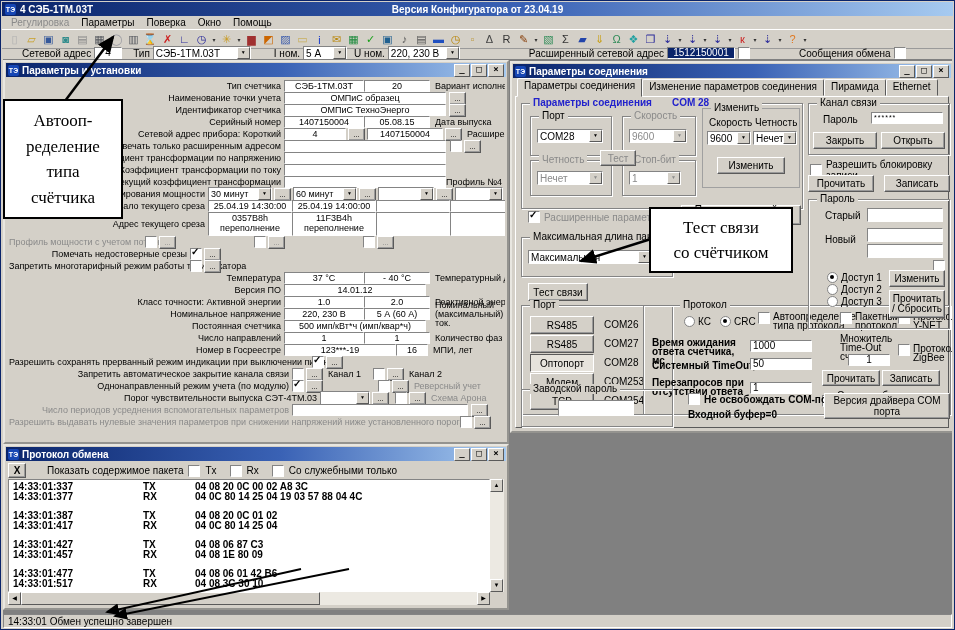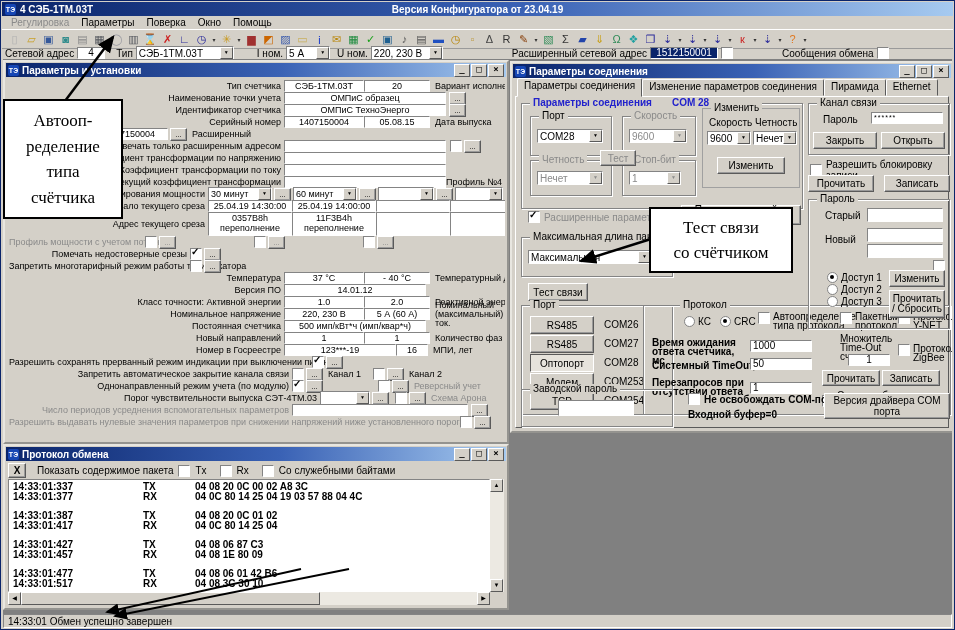--- a/index.html
+++ b/index.html
@@ -8,21 +8,21 @@
   .titlebar{position:absolute;left:1px;top:1px;right:1px;height:14px;background:linear-gradient(90deg,#0a246a,#3a62b5 55%,#a6caf0);color:#fff;font-weight:bold;display:flex;align-items:center;padding:0 3px;gap:4px}
   .titlebar .center{position:absolute;left:300px;right:300px;text-align:center}
   .appico{width:11px;height:11px;background:#1646b4;color:#fff;font-size:7px;line-height:11px;text-align:center;border-radius:2px;flex:none}
   .menubar{position:absolute;left:1px;top:15px;right:1px;height:13px;display:flex;align-items:center;padding-left:3px}
   .menu-item{padding:0 6px;white-space:nowrap}
   .menu-item.dis{color:#8a8a8a}
   .toolbar{position:absolute;left:1px;top:28px;right:1px;height:18px;display:flex;align-items:center;padding-left:4px;border-top:1px solid #fff;border-bottom:1px solid #9a9a9a;overflow:hidden}
   .tbi{width:17px;height:15px;display:inline-flex;align-items:center;justify-content:center;font-size:11px;flex:none}
   .tbi.dis{color:#b0b0b0 !important}
   .tbdd{width:8px;font-size:6px;color:#333;flex:none;text-align:center}
-  .addrbar{position:absolute;left:1px;top:46px;right:1px;height:12px;display:flex;align-items:center;gap:3px;padding-left:3px;white-space:nowrap}
+  .addrbar{position:absolute;left:1px;top:46px;right:1px;height:12px;display:flex;align-items:center;gap:3px;padding-left:20px;white-space:nowrap}
   .statusbar{position:absolute;left:2px;bottom:1px;right:2px;height:12px;border:1px solid;border-color:#848484 #fff #fff #848484;display:flex;align-items:center;padding:0 4px;background:#d4d0c8}
   .mdi{position:absolute;left:2px;top:58px;right:2px;bottom:14px;background:#808080;overflow:hidden}
   .pf{background:#fff;border:1px solid;border-color:#848484 #fff #fff #848484;height:10px;line-height:10px;padding:0 2px;flex:none;overflow:hidden;white-space:nowrap}
   .ctr{text-align:center}
   .btn{background:#d4d0c8;border:1px solid;border-color:#fff #5a5a5a #5a5a5a #fff;box-shadow:inset -1px -1px 0 #9a9a9a;display:flex;align-items:center;justify-content:center;text-align:center;flex:none}
   .btn.pressed{border-color:#5a5a5a #fff #fff #5a5a5a;box-shadow:none;background:#e6e3dc}
   .dots{width:15px;height:11px;font-size:8px;line-height:7px;flex:none}
   .cb{display:inline-block;width:10px;height:10px;background:#fff;border:1px solid;border-color:#848484 #fff #fff #848484;position:relative;flex:none}
   .cb.on::after{content:"✓";position:absolute;left:0px;top:-3px;font-size:10px;font-weight:bold;color:#000}
   .radio{display:inline-block;width:9px;height:9px;border-radius:50%;background:#fff;border:1px solid #848484;position:relative;flex:none}
@@ -204,20 +204,21 @@
         </div>
 
         <div class="prow">
           <span class="plab">Серийный номер</span>
           <span class="pf ctr" style="width:74px">1407150004</span>
           <span class="pf ctr" style="width:60px">05.08.15</span>
           <span class="prl">Дата выпуска</span>
         </div>
 
         <div class="prow">
+          <span class="plab">Сетевой адрес прибора: Короткий</span>
           <span class="pf ctr" style="width:56px">4</span>
           <span class="btn dots" style="margin:0 2px">...</span>
           <span class="pf ctr" style="width:70px">1407150004</span>
           <span class="btn dots" style="margin-left:2px">...</span>
           <span class="prl">Расширенный</span>
         </div>
 
         <div class="prow">
           <span class="plab">Отвечать только расширенным адресом</span>
           <span class="pf" style="width:156px"></span>
@@ -330,21 +331,21 @@
           <span class="pf ctr" style="width:60px">5 А (60 А)</span>
           <span class="prl" style="width:92px;white-space:normal;line-height:9px">Номинальный (максимальный) ток.</span>
         </div>
 
         <div class="prow">
           <span class="plab">Постоянная счетчика</span>
           <span class="pf ctr" style="width:136px">500 имп/кВт*ч (имп/квар*ч)</span>
         </div>
 
         <div class="prow">
-          <span class="plab">Новый направлений</span>
+          <span class="plab">Число направлений</span>
           <span class="pf ctr" style="width:74px">1</span>
           <span class="pf ctr" style="width:60px">1</span>
           <span class="prl">Количество фаз счетчика</span>
         </div>
 
         <div class="prow">
           <span class="plab">Номер в Госреестре</span>
           <span class="pf ctr" style="width:106px">123***-19</span>
           <span class="pf ctr" style="width:26px">16</span>
           <span class="prl">МПИ, лет</span>
@@ -598,27 +599,27 @@
         <span class="appico">ТЭ</span>
         <span>Протокол обмена</span>
         <span class="wbtns">
           <span class="wbtn">_</span>
           <span class="wbtn">□</span>
           <span class="wbtn">×</span>
         </span>
       </div>
       <div class="ptb">
         <span class="btn" style="width:16px;height:13px;font-weight:bold">X</span>
-        <span class="lbl" style="margin-left:6px">Показать содержимое пакета</span>
+        <span class="lbl" style="margin-left:16px">Показать содержимое пакета</span>
         <span class="cb"></span>
         <span class="lbl">Tx</span>
         <span class="cb" style="margin-left:8px"></span>
         <span class="lbl">Rx</span>
         <span class="cb" style="margin-left:8px"></span>
-        <span class="lbl">Со служебными байтами</span>
+        <span class="lbl">Со служебными только</span>
       </div>
       <div class="plog">
           <div class="logrow">
             <span class="lt">14:33:01:337</span>
             <span class="ld">TX</span>
             <span class="lh">04 08 20 0C 00 02 A8 3C</span>
           </div>
           <div class="logrow">
             <span class="lt">14:33:01:377</span>
             <span class="ld">RX</span>

